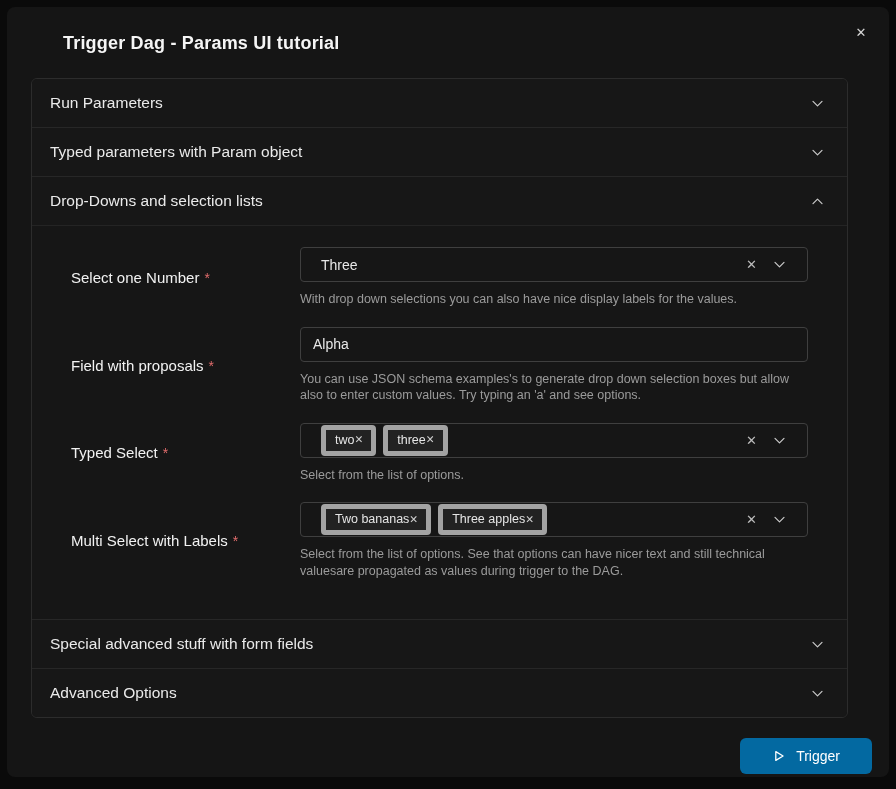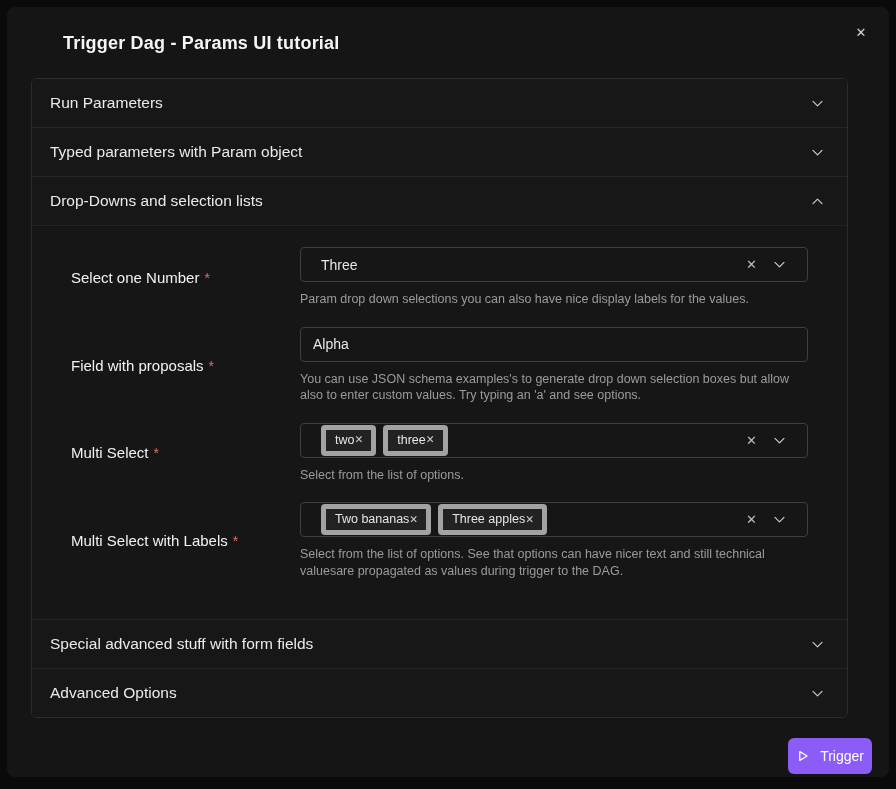--- a/index.html
+++ b/index.html
@@ -93,22 +93,22 @@
     margin-top: 9px;
     font-size: 12.5px; line-height: 16.5px;
     color: #9b9b9b;
   }
   .modal-footer {
     display: flex; justify-content: flex-end;
     padding: 20px 17px 0 0;
   }
   .trigger-btn {
     height: 36px;
-    padding: 0 8px;
-    background: #8b5cf6;
+    padding: 0 32px;
+    background: #0369a1;
     border: none; border-radius: 6px;
     color: #ffffff; font-size: 14px;
     display: inline-flex; align-items: center; gap: 10px;
     cursor: pointer;
     font-family: inherit;
   }
 </style>
 </head>
 <body>
 
@@ -165,37 +165,37 @@
               <span class="spacer"></span>
               <span class="combo-icons">
                 <span class="clear-x">✕</span>
                 <span class="acc-chevron">
                   <svg width="15" height="15" viewBox="0 0 16 16">
                       <path d="M3.2 5.8 8 10.6l4.8-4.8" fill="none" stroke="currentColor" stroke-width="1.3" stroke-linecap="round" stroke-linejoin="round"></path>
                     </svg>
                 </span>
               </span>
             </div>
-            <div class="help">Param drop down selections you can also have nice display labels for the values.</div>
+            <div class="help">With drop down selections you can also have nice display labels for the values.</div>
           </div>
         </div>
 
         <div class="field-row">
           <div class="field-label">
             <span>Field with proposals</span><span class="req">*</span>
           </div>
           <div class="field-main">
             <input class="text-input" value="Alpha" style="">
             <div class="help">You can use JSON schema examples's to generate drop down selection boxes but allow also to enter custom values. Try typing an 'a' and see options.</div>
           </div>
         </div>
 
         <div class="field-row">
           <div class="field-label">
-            <span>Multi Select</span><span class="req">*</span>
+            <span>Typed Select</span><span class="req">*</span>
           </div>
           <div class="field-main">
             <div class="control">
               <span class="tags">
                 <span class="tag">
                   <span>two</span>
                   <span class="tag-x">✕</span>
                 </span>
                 <span class="tag">
                   <span>three</span>

